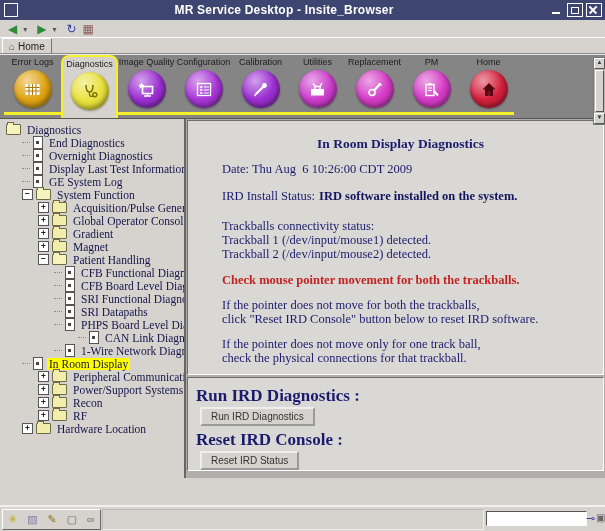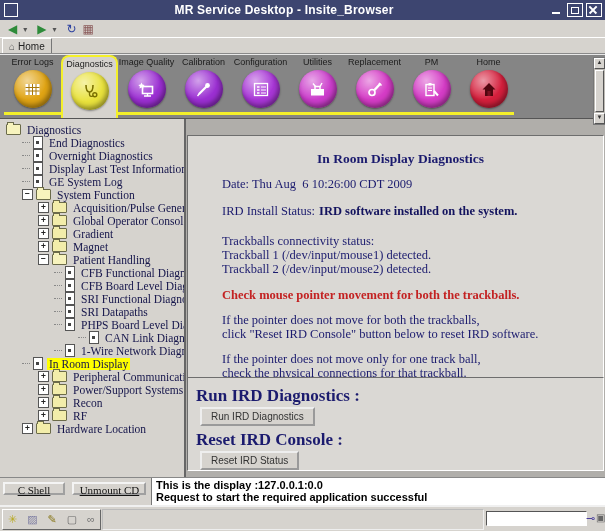--- a/index.html
+++ b/index.html
@@ -63,21 +63,21 @@
     background:inherit;border:1px solid #6b6b4a;border-bottom:none;}
   .doc{width:8px;height:11px;background:#fff;border:1px solid #555;}
   .doc::after{content:'';position:absolute;left:2px;top:4px;width:3px;height:3px;background:#444;}
   .tlabel{padding:0 2px;}
   .tlabel.sel{background:#ffff00;}
   
   #content-col{position:absolute;left:186px;top:0;right:0;bottom:0;background:#b0aeaa;}
   .panel{position:absolute;left:1px;right:1px;background:#dad8d4;
     border:1px solid;border-color:#6e6e6e #fff #fff #6e6e6e;
     font-family:"Liberation Serif",serif;color:#1b1b6e;font-size:12.5px;line-height:14px;}
-  #panel-info{top:16px;height:253px;padding:0 24px 0 34px;}
+  #panel-info{top:1px;height:253px;padding:0 24px 0 34px;}
   #panel-actions{top:258px;bottom:7px;padding:4px 10px 0 8px;}
   #info-title{text-align:center;font-weight:bold;font-size:13.5px;margin-top:16px;}
   #date-line{margin-top:11px;white-space:pre;}
   #install-line{margin-top:13px;}
   #install-line b{margin-left:4px;color:#13135e;}
   #tb-block{margin-top:16px;}
   #warning-line{margin-top:12px;color:#c32222;font-weight:bold;}
   .para{margin-top:11px;}
   .action-heading{font-weight:bold;font-size:17px;margin:7px 0 4px;}
   .action-btn{display:inline-block;margin-left:4px;background:#d6d3ce;
@@ -168,39 +168,39 @@
             <span class="nav-ic">
               <svg width="17" height="15" viewBox="0 0 17 15">
                 <rect x="4.5" y="4.5" width="10" height="7" fill="none" stroke="#fff" stroke-width="1.6"></rect>
                 <path d="M6 14h7M9.5 11.5V14" stroke="#fff" stroke-width="1.3"></path>
                 <path d="M3.5 0.5l1 2 2.2.4-1.6 1.5.4 2.2-2-1.1-2 1.1.4-2.2L.3 2.9l2.2-.4z" fill="#fff"></path>
               </svg>
             </span>
           </div>
         </div>
         <div class="nav-item">
+          <div class="nav-label">Configuration</div>
+          <div class="nav-circle" style="background: radial-gradient(circle at 35% 28%, rgba(255, 255, 255, 0.55), rgba(255, 255, 255, 0) 52%), rgb(168, 54, 214);">
+            <span class="nav-ic">
+              <svg width="16" height="15" viewBox="0 0 16 15">
+                <rect x="1.5" y="1.5" width="13" height="12" fill="none" stroke="#fff" stroke-width="1.3"></rect>
+                <path d="M4 5h2.5M4 8h2.5M4 11h2.5" stroke="#fff" stroke-width="1.6"></path>
+                <path d="M8 5h5M8 8h5M8 11h5" stroke="#fff" stroke-width="1"></path>
+              </svg>
+            </span>
+          </div>
+        </div>
+        <div class="nav-item">
           <div class="nav-label">Calibration</div>
           <div class="nav-circle" style="background: radial-gradient(circle at 35% 28%, rgba(255, 255, 255, 0.55), rgba(255, 255, 255, 0) 52%), rgb(155, 47, 210);">
             <span class="nav-ic">
               <svg width="16" height="15" viewBox="0 0 16 15">
                 <path d="M3 12L11 4" stroke="#fff" stroke-width="2.2"></path>
                 <circle cx="11.5" cy="3.5" r="2.4" fill="#fff"></circle>
                 <path d="M3.5 11.5L1.5 14" stroke="#fff" stroke-width="1.4"></path>
-              </svg>
-            </span>
-          </div>
-        </div>
-        <div class="nav-item">
-          <div class="nav-label">Configuration</div>
-          <div class="nav-circle" style="background: radial-gradient(circle at 35% 28%, rgba(255, 255, 255, 0.55), rgba(255, 255, 255, 0) 52%), rgb(168, 54, 214);">
-            <span class="nav-ic">
-              <svg width="16" height="15" viewBox="0 0 16 15">
-                <rect x="1.5" y="1.5" width="13" height="12" fill="none" stroke="#fff" stroke-width="1.3"></rect>
-                <path d="M4 5h2.5M4 8h2.5M4 11h2.5" stroke="#fff" stroke-width="1.6"></path>
-                <path d="M8 5h5M8 8h5M8 11h5" stroke="#fff" stroke-width="1"></path>
               </svg>
             </span>
           </div>
         </div>
         <div class="nav-item">
           <div class="nav-label">Utilities</div>
           <div class="nav-circle" style="background: radial-gradient(circle at 35% 28%, rgba(255, 255, 255, 0.55), rgba(255, 255, 255, 0) 52%), rgb(203, 61, 203);">
             <span class="nav-ic">
               <svg width="17" height="15" viewBox="0 0 17 15">
                 <rect x="2" y="7" width="13" height="6.5" fill="#fff"></rect>
@@ -402,30 +402,20 @@
 
       <div class="panel" id="panel-actions">
         <div class="action-heading">Run IRD Diagnostics :</div>
         <button class="action-btn">Run IRD Diagnostics</button>
         <div class="action-heading">Reset IRD Console :</div>
         <button class="action-btn">Reset IRD Status</button>
       </div>
     </div>
   </div>
 
-  <div id="bottomrow">
-    <div id="shell-area">
-      <button class="shell-btn" id="btn-cshell">C Shell</button>
-      <button class="shell-btn" id="btn-unmount">Unmount CD</button>
-    </div>
-    <div id="status-area">
-      <div>This is the display :127.0.0.1:0.0</div>
-      <div>Request to start the required application successful</div>
-    </div>
-  </div>
 
   <div id="taskbar">
     <div id="launcher-group">
         <span class="launch-ic" style="color: rgb(184, 168, 32);">✳</span>
         <span class="launch-ic" style="color: rgb(122, 122, 160);">▨</span>
         <span class="launch-ic" style="color: rgb(138, 122, 32);">✎</span>
         <span class="launch-ic" style="color: rgb(102, 102, 102);">▢</span>
         <span class="launch-ic" style="color: rgb(119, 119, 119);">∞</span>
       </div>
     <div id="task-area"></div>

